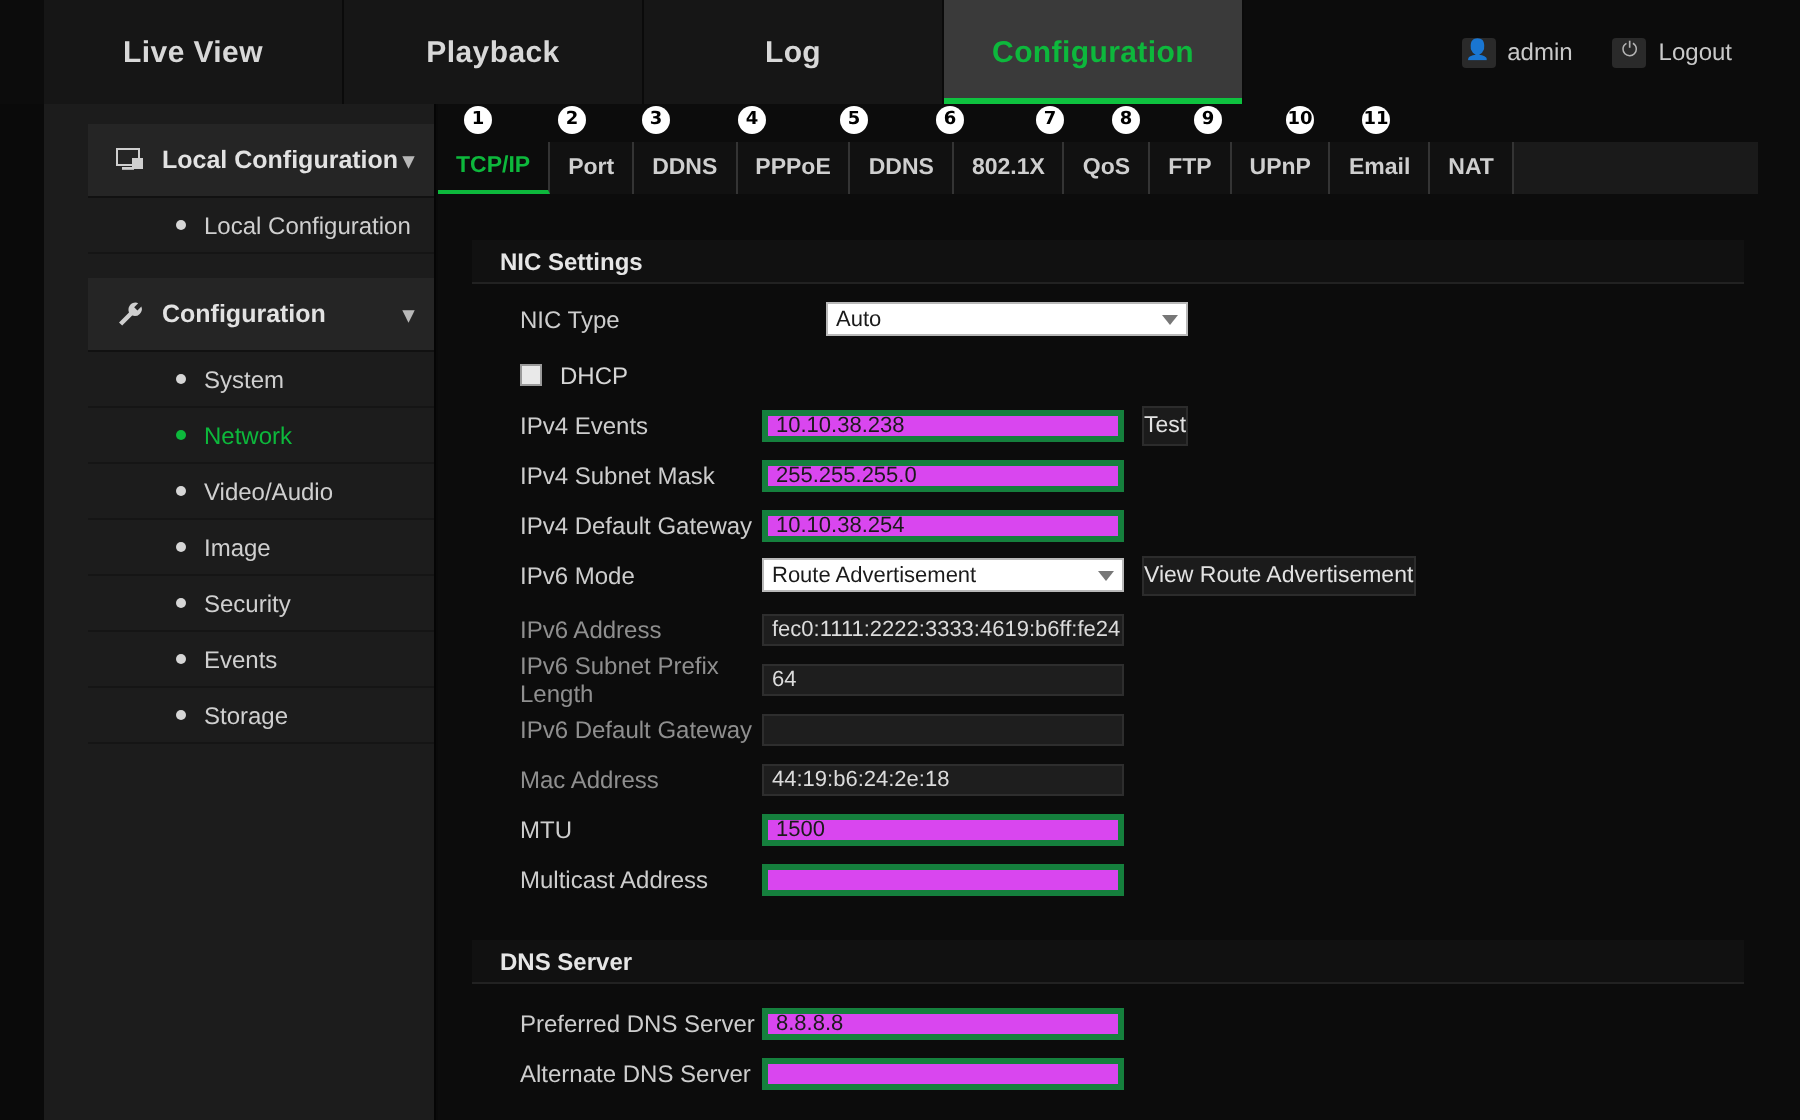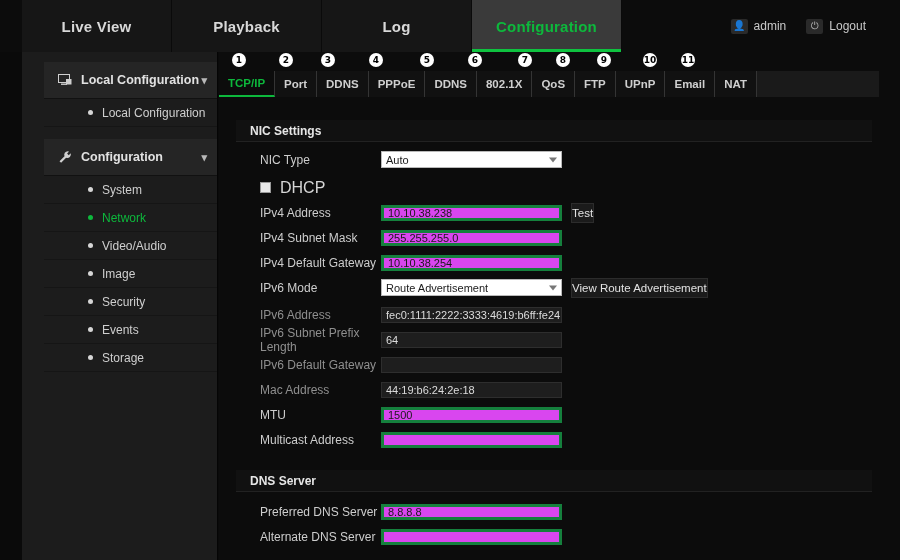--- a/index.html
+++ b/index.html
@@ -220,21 +220,21 @@
     padding: 0 0;
   }
 
   .checkbox {
     width: 11px; height: 11px;
     background: #e9e9e9;
     border: 1px solid #9a9a9a;
     margin-left: 24px; margin-right: 9px;
     flex: none;
   }
-  .cb-label { color: #d6d6d6; font-size: 16px; }
+  .cb-label { color: #d6d6d6; font-size: 12px; }
 </style>
 </head>
 <body>
 
 <div id="topnav">
   <div class="nav-spacer-l"></div>
 
   <div class="nav-tab">
     <span>Live View</span>
   </div>
@@ -371,35 +371,35 @@
         <div class="sub-tab">
           <span>NAT</span>
         </div>
       </div>
     </div>
 
     <div class="panel-title" style="top:68px;">
       <span>NIC Settings</span>
     </div>
 
-    <div class="frow" style="top:95px;">
+    <div class="frow" style="top:95px;gap:32px;">
       <span class="flabel">NIC Type</span>
       <div class="fselect">
         <span>Auto</span>
         <span class="caret"></span>
       </div>
     </div>
 
     <div class="frow" style="top:123px;">
       <span class="checkbox"></span>
       <span class="cb-label">DHCP</span>
     </div>
 
     <div class="frow" style="top:148px;">
-      <span class="flabel">IPv4 Address</span>
+      <span class="flabel">IPv4 Events</span>
       <div class="finput">
         <span>10.10.38.238</span>
       </div>
       <div class="fbtn" style="margin-left:9px;">
         <span>Test</span>
       </div>
     </div>
 
     <div class="frow" style="top:173px;">
       <span class="flabel">IPv4 Subnet Mask</span>

